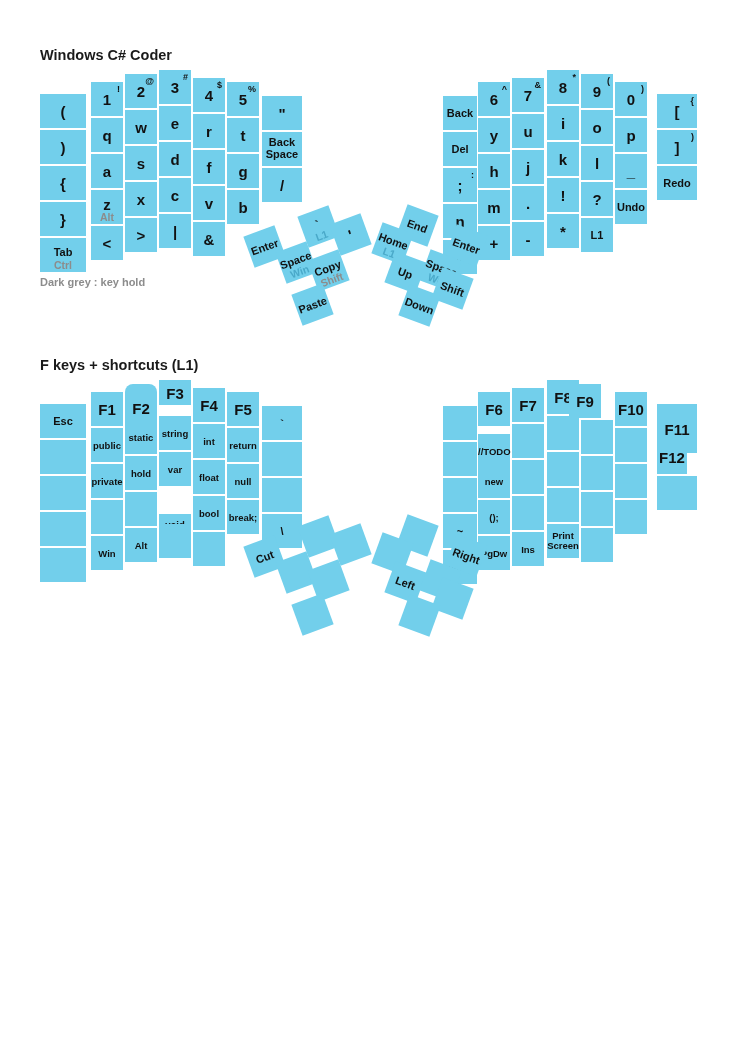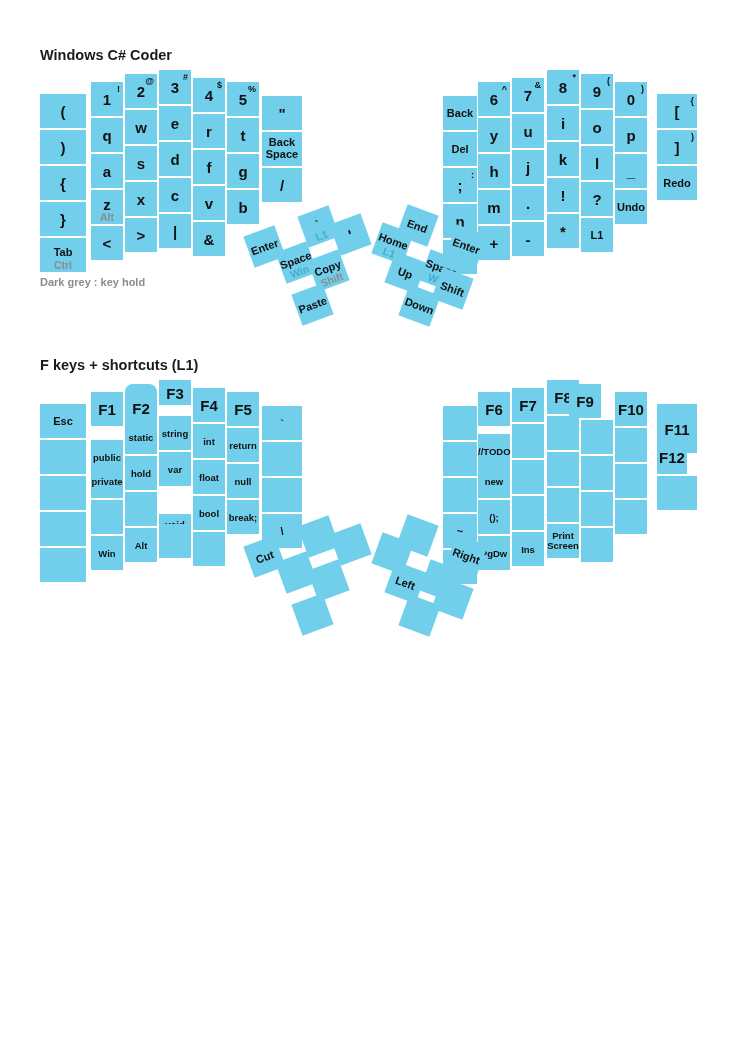--- a/index.html
+++ b/index.html
@@ -307,21 +307,21 @@
     <div class="key" style="left: 193px; top: 388px; width: 32px; height: 34px;">
       <span class="c">F4</span>
     </div>
     <div class="key" style="left: 227px; top: 392px; width: 32px; height: 34px;">
       <span class="c">F5</span>
     </div>
     <div class="key" style="left: 262px; top: 406px; width: 40px; height: 34px;">
       <span class="c sm">`</span>
     </div>
     <div class="key" style="left: 40px; top: 440px; width: 46px; height: 34px;"></div>
-    <div class="key" style="left: 91px; top: 428px; width: 32px; height: 34px; margin-top: 12px;">
+    <div class="key" style="left: 91px; top: 428px; width: 32px; height: 34px;">
       <span class="c xs">public</span>
     </div>
     <div class="key" style="left: 125px; top: 420px; width: 32px; height: 34px;">
       <span class="c xs">static</span>
     </div>
     <div class="key" style="left: 159px; top: 416px; width: 32px; height: 34px;">
       <span class="c xs">string</span>
     </div>
     <div class="key" style="left: 193px; top: 424px; width: 32px; height: 34px;">
       <span class="c xs">int</span>

